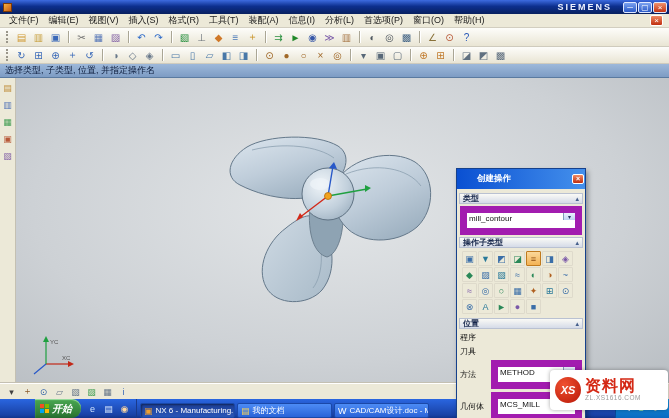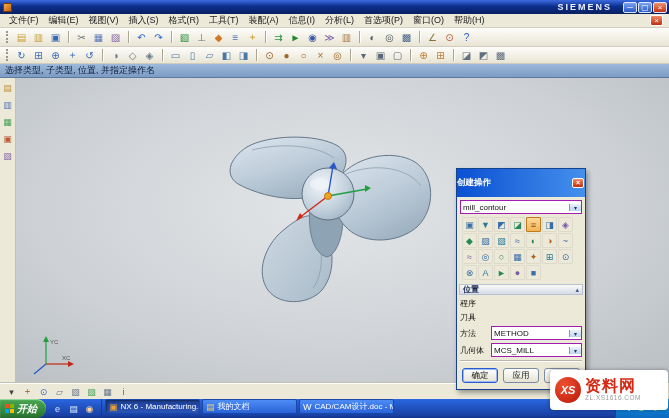--- a/index.html
+++ b/index.html
@@ -48,30 +48,30 @@
   .leftstrip { position:absolute; left:0; top:0; bottom:0; width:16px; background:#ece9d8;
     border-right:1px solid #c4c0b2; display:flex; flex-direction:column; align-items:center; padding-top:3px; gap:3px; }
   .leftstrip .ticon { width:14px; height:14px; font-size:9px; }
   .viewport { position:absolute; left:16px; right:0; top:0; bottom:0;
     background:radial-gradient(ellipse at 48% 42%, #e3e6e8 0%, #cdd1d5 62%, #b9bec3 100%); }
   .viewport svg { position:absolute; left:0; top:0; }
 
   
   .dialog { position:absolute; left:456px; top:90px; width:130px; background:#ece9d8;
     border:1px solid #16418c; box-shadow:2px 3px 5px rgba(0,0,0,.35); z-index:20; }
-  .dlg-title { height:28px; background:linear-gradient(90deg,#0a50d2,#4490ec); color:#fff;
-    font-size:8.5px; font-weight:bold; display:flex; align-items:center; padding:0 1px 0 0; }
+  .dlg-title { height:20px; background:linear-gradient(90deg,#0a50d2,#4490ec); color:#fff;
+    font-size:8.5px; font-weight:bold; display:flex; align-items:center; padding:0 1px 0 20px; }
   .dlg-close { margin-left:auto; width:12px; height:10px; background:linear-gradient(#ef8a64,#c02f10);
     border:1px solid #fff; border-radius:2px; color:#fff; font-size:7px; line-height:8px; text-align:center; }
   .dlg-body { padding:2px 2px 3px; }
   .sec { height:11px; margin:2px 0; background:linear-gradient(#fafaf6,#d5dbe8); border:1px solid #b9c1d2;
     display:flex; align-items:center; justify-content:space-between; padding:0 3px;
     font-size:8px; color:#15254a; font-weight:bold; }
   .sec .arr { font-size:7px; color:#46608c; font-weight:normal; }
-  .combo { height:14px; background:#fff; border:1px solid #a21caf; display:flex; align-items:center; overflow:hidden; }
+  .combo { height:29px; background:#fff; border:7px solid #a21caf; display:flex; align-items:flex-start; overflow:hidden; }
   .combo .tx { flex:1; font-size:8px; padding:1px 2px; white-space:nowrap; overflow:hidden; color:#111; }
   .combo .btn { width:12px; background:linear-gradient(#eaf2fd,#bed3f2); border-left:1px solid #7f9db9;
     display:flex; align-items:center; justify-content:center; font-size:6px; color:#23355f; }
   .type-combo { margin:1px 1px 2px; }
   .grid { display:flex; flex-wrap:wrap; gap:1px; padding:1px 3px 2px; }
   .gi { width:15px; height:15px; display:flex; align-items:center; justify-content:center; font-size:9px;
     background:#ece9d8; border:1px solid #dedacb; border-radius:1px; }
   .gi.sel { background:linear-gradient(#fbd89a,#f3b254); border:1px solid #c07a1e; }
   .locrow { display:flex; align-items:center; margin:3px 1px; }
   .loclabel { width:31px; font-size:8px; color:#111; }
@@ -85,21 +85,21 @@
     display:flex; align-items:center; justify-content:center; }
   .xpbtn.default { border-color:#2a5ad0; box-shadow:inset 0 0 0 1px #9cb9f2; }
 
   
   .bottomstrip { position:absolute; left:0; top:383px; right:0; height:16px; background:#ece9d8;
     border-top:1px solid #fff; box-shadow:0 -1px 0 #c4c0b2; display:flex; align-items:center; padding-left:4px; gap:1px; }
   .bottomstrip .ticon { width:15px; height:13px; font-size:9px; }
 
   
   .taskbar { position:absolute; left:0; top:399px; right:0; height:19px;
-    background:linear-gradient(#2a66e0,#1941a5 85%,#12348a); display:flex; align-items:flex-start; }
+    background:linear-gradient(#2a66e0,#1941a5 85%,#12348a); display:flex; align-items:flex-end;padding-left:35px; }
   .startbtn { height:19px; padding:0 9px 0 5px; background:linear-gradient(#4aa852,#2f7d37 80%,#256a2d);
     border-radius:0 9px 9px 0; box-shadow:inset 0 1px 1px #9fe0a4; display:flex; align-items:center; gap:3px;
     color:#fff; font-size:10px; font-weight:bold; font-style:italic; }
   .flag { width:9px; height:9px; display:grid; grid-template-columns:4px 4px; grid-template-rows:4px 4px; gap:1px; }
   .flag i { display:block; } .flag i:nth-child(1){background:#f25022;} .flag i:nth-child(2){background:#7fba00;}
   .flag i:nth-child(3){background:#00a4ef;} .flag i:nth-child(4){background:#ffb900;}
   .ql { display:flex; align-items:center; gap:3px; padding:0 5px; border-right:1px solid #1a3a8a; height:19px; }
   .ql .ticon { width:13px; height:13px; font-size:9px; border:none; }
   .tasks { display:flex; align-items:center; gap:2px; padding-left:3px; }
   .task { width:95px; height:15px; background:linear-gradient(#4d8cf5,#2a63d8); border:1px solid #1a48a8;
@@ -392,25 +392,33 @@
       </g>
     </svg>
   </div>
 
   <div class="dialog">
     <div class="dlg-title">
       <span>创建操作</span>
       <span class="dlg-close">×</span>
     </div>
     <div class="dlg-body">
+      <div class="sec">
+        <span>类型</span>
+        <span class="arr">▴</span>
+      </div>
       <div class="combo type-combo">
         <span class="tx">mill_contour</span>
         <span class="btn">▾</span>
       </div>
 
+      <div class="sec">
+        <span>操作子类型</span>
+        <span class="arr">▴</span>
+      </div>
       <div class="grid">
 
       <span class="gi" style="color: rgb(58, 110, 168);">
             <i style="font-style:normal">▣</i>
           </span>
           <span class="gi" style="color: rgb(42, 122, 154);">
             <i style="font-style:normal">▼</i>
           </span>
           <span class="gi" style="color: rgb(58, 110, 168);">
             <i style="font-style:normal">◩</i>

